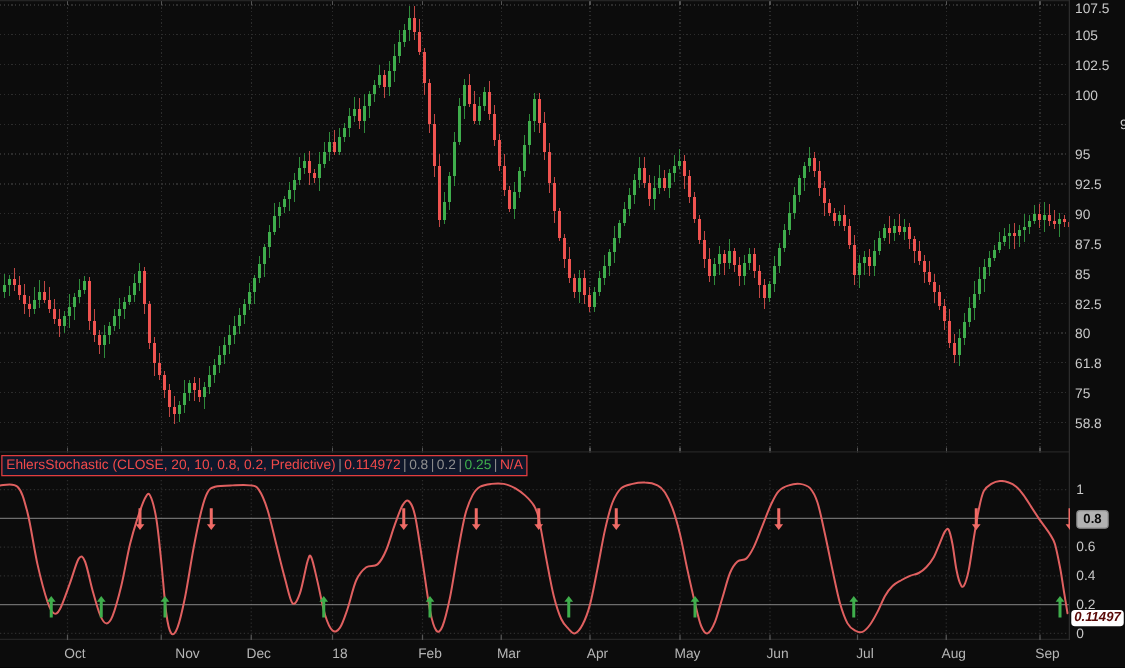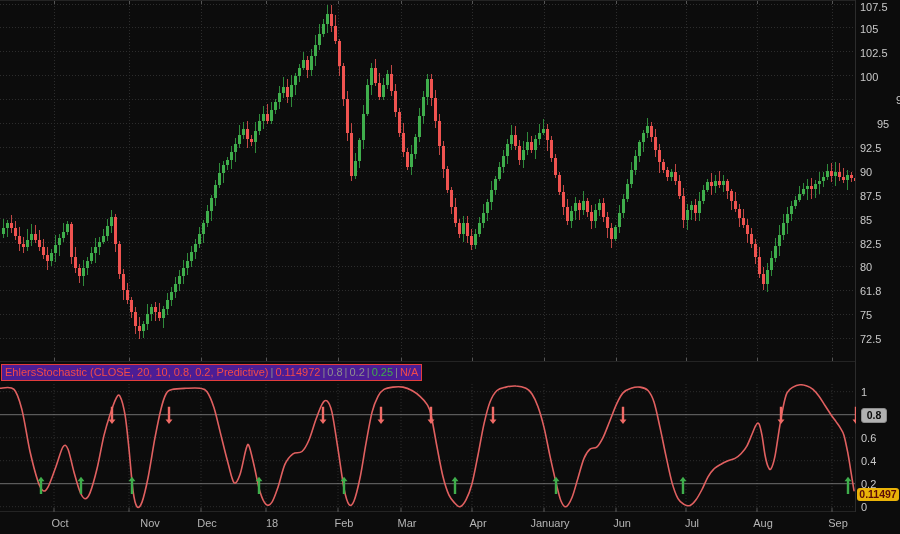--- a/index.html
+++ b/index.html
@@ -7,26 +7,26 @@
     position:relative;width:900px;height:534px;overflow:hidden;
     background:#0c0c0c;font-family:"Liberation Sans",sans-serif;
     -webkit-font-smoothing:antialiased;
   }
   .pane{position:absolute;left:0;}
   .axis-label{position:absolute;left:860px;font-size:11px;color:#c9c9c9;white-space:nowrap;line-height:12px;}
   .ind-label{position:absolute;left:861px;font-size:11px;color:#c9c9c9;white-space:nowrap;line-height:12px;}
   .time-label{position:absolute;top:517px;font-size:11px;color:#b5b5b5;transform:translateX(-50%);white-space:nowrap;}
   .badge{position:absolute;font-size:10.5px;border-radius:3px;text-align:center;height:13px;line-height:13px;font-weight:bold;}
   .badge-ob{left:861px;top:408px;width:24px;background:#b2b2b2;color:#0a0a0a;border:1px solid #8c8c8c;}
-  .badge-last{left:857px;top:488px;width:42px;background:#eab308;color:#5a0a08;}
+  .badge-last{left:857px;top:488px;width:42px;background:#ffffff;color:#5a0a08;font-style:italic;}
   .sep{position:absolute;left:0;width:856px;height:1px;background:#242424;}
   .vborder{position:absolute;left:855px;top:0;width:1px;height:512px;background:#2c2c2c;}
   .banner{
     position:absolute;left:1px;top:364px;height:15px;
-    border:1px solid #e23d3d;background:#4c1d95;
+    border:1px solid #e23d3d;background:#0f172a;
     display:flex;align-items:flex-end;padding:0 3px;font-size:11px;line-height:15px;white-space:nowrap;
   }
   .banner .t{color:#f24a4a;}
   .banner .sp{color:#8a8a8a;padding:0 2px;}
   svg{position:absolute;left:0;top:0;}
 </style>
 </head>
 <body>
 
 <div class="chart-root">
@@ -573,49 +573,49 @@
       <path fill="#f06b66" d="M 781 39.900000000000006 L 777.5 35.400000000000006 L 779.8 35.400000000000006 L 779.8 22.650000000000006 L 782.2 22.650000000000006 L 782.2 35.400000000000006 L 784.5 35.400000000000006 Z"></path>
       <path fill="#f06b66" d="M 856 39.900000000000006 L 852.5 35.400000000000006 L 854.8 35.400000000000006 L 854.8 22.650000000000006 L 857.2 22.650000000000006 L 857.2 35.400000000000006 L 859.5 35.400000000000006 Z"></path>
     </svg>
 
   <div id="price-axis">
       <div class="axis-label" style="top: 1px;">107.5</div>
       <div class="axis-label" style="top: 22.8571px;">105</div>
       <div class="axis-label" style="top: 46.7143px;">102.5</div>
       <div class="axis-label" style="top: 70.5714px;">100</div>
       <div class="axis-label" style="top: 94.4286px; margin-left: 36px;">97.5</div>
-      <div class="axis-label" style="top: 118.286px; margin-left: 17px;">95</div>
+      <div class="axis-label" style="top: 118.286px;">95</div>
       <div class="axis-label" style="top: 142.143px;">92.5</div>
       <div class="axis-label" style="top: 166px;">90</div>
       <div class="axis-label" style="top: 189.857px;">87.5</div>
       <div class="axis-label" style="top: 213.714px;">85</div>
       <div class="axis-label" style="top: 237.571px;">82.5</div>
       <div class="axis-label" style="top: 261.429px;">80</div>
       <div class="axis-label" style="top: 285.286px;">61.8</div>
       <div class="axis-label" style="top: 309.143px;">75</div>
-      <div class="axis-label" style="top: 333px;">72.5</div>
+      <div class="axis-label" style="top: 333px;">58.8</div>
     </div>
   <div id="ind-axis">
       <div class="ind-label" style="top: 385.7px;">1</div>
       <div class="ind-label" style="top: 431.7px;">0.6</div>
       <div class="ind-label" style="top: 454.7px;">0.4</div>
       <div class="ind-label" style="top: 477.7px;">0.2</div>
       <div class="ind-label" style="top: 500.7px;">0</div>
     </div>
 
   <div class="badge badge-ob">0.8</div>
   <div class="badge badge-last">0.11497</div>
 
   <div id="time-axis">
       <div class="time-label" style="left: 60px;">Oct</div>
       <div class="time-label" style="left: 150px;">Nov</div>
       <div class="time-label" style="left: 207px;">Dec</div>
       <div class="time-label" style="left: 272px;">18</div>
       <div class="time-label" style="left: 344px;">Feb</div>
       <div class="time-label" style="left: 407px;">Mar</div>
       <div class="time-label" style="left: 478px; text-align: center;">Apr</div>
-      <div class="time-label" style="left: 550px;">January</div>
+      <div class="time-label" style="left: 550px;">May</div>
       <div class="time-label" style="left: 622px;">Jun</div>
       <div class="time-label" style="left: 692px;">Jul</div>
       <div class="time-label" style="left: 763px;">Aug</div>
       <div class="time-label" style="left: 838px;">Sep</div>
     </div>
 </div>
 
 </body></html>

